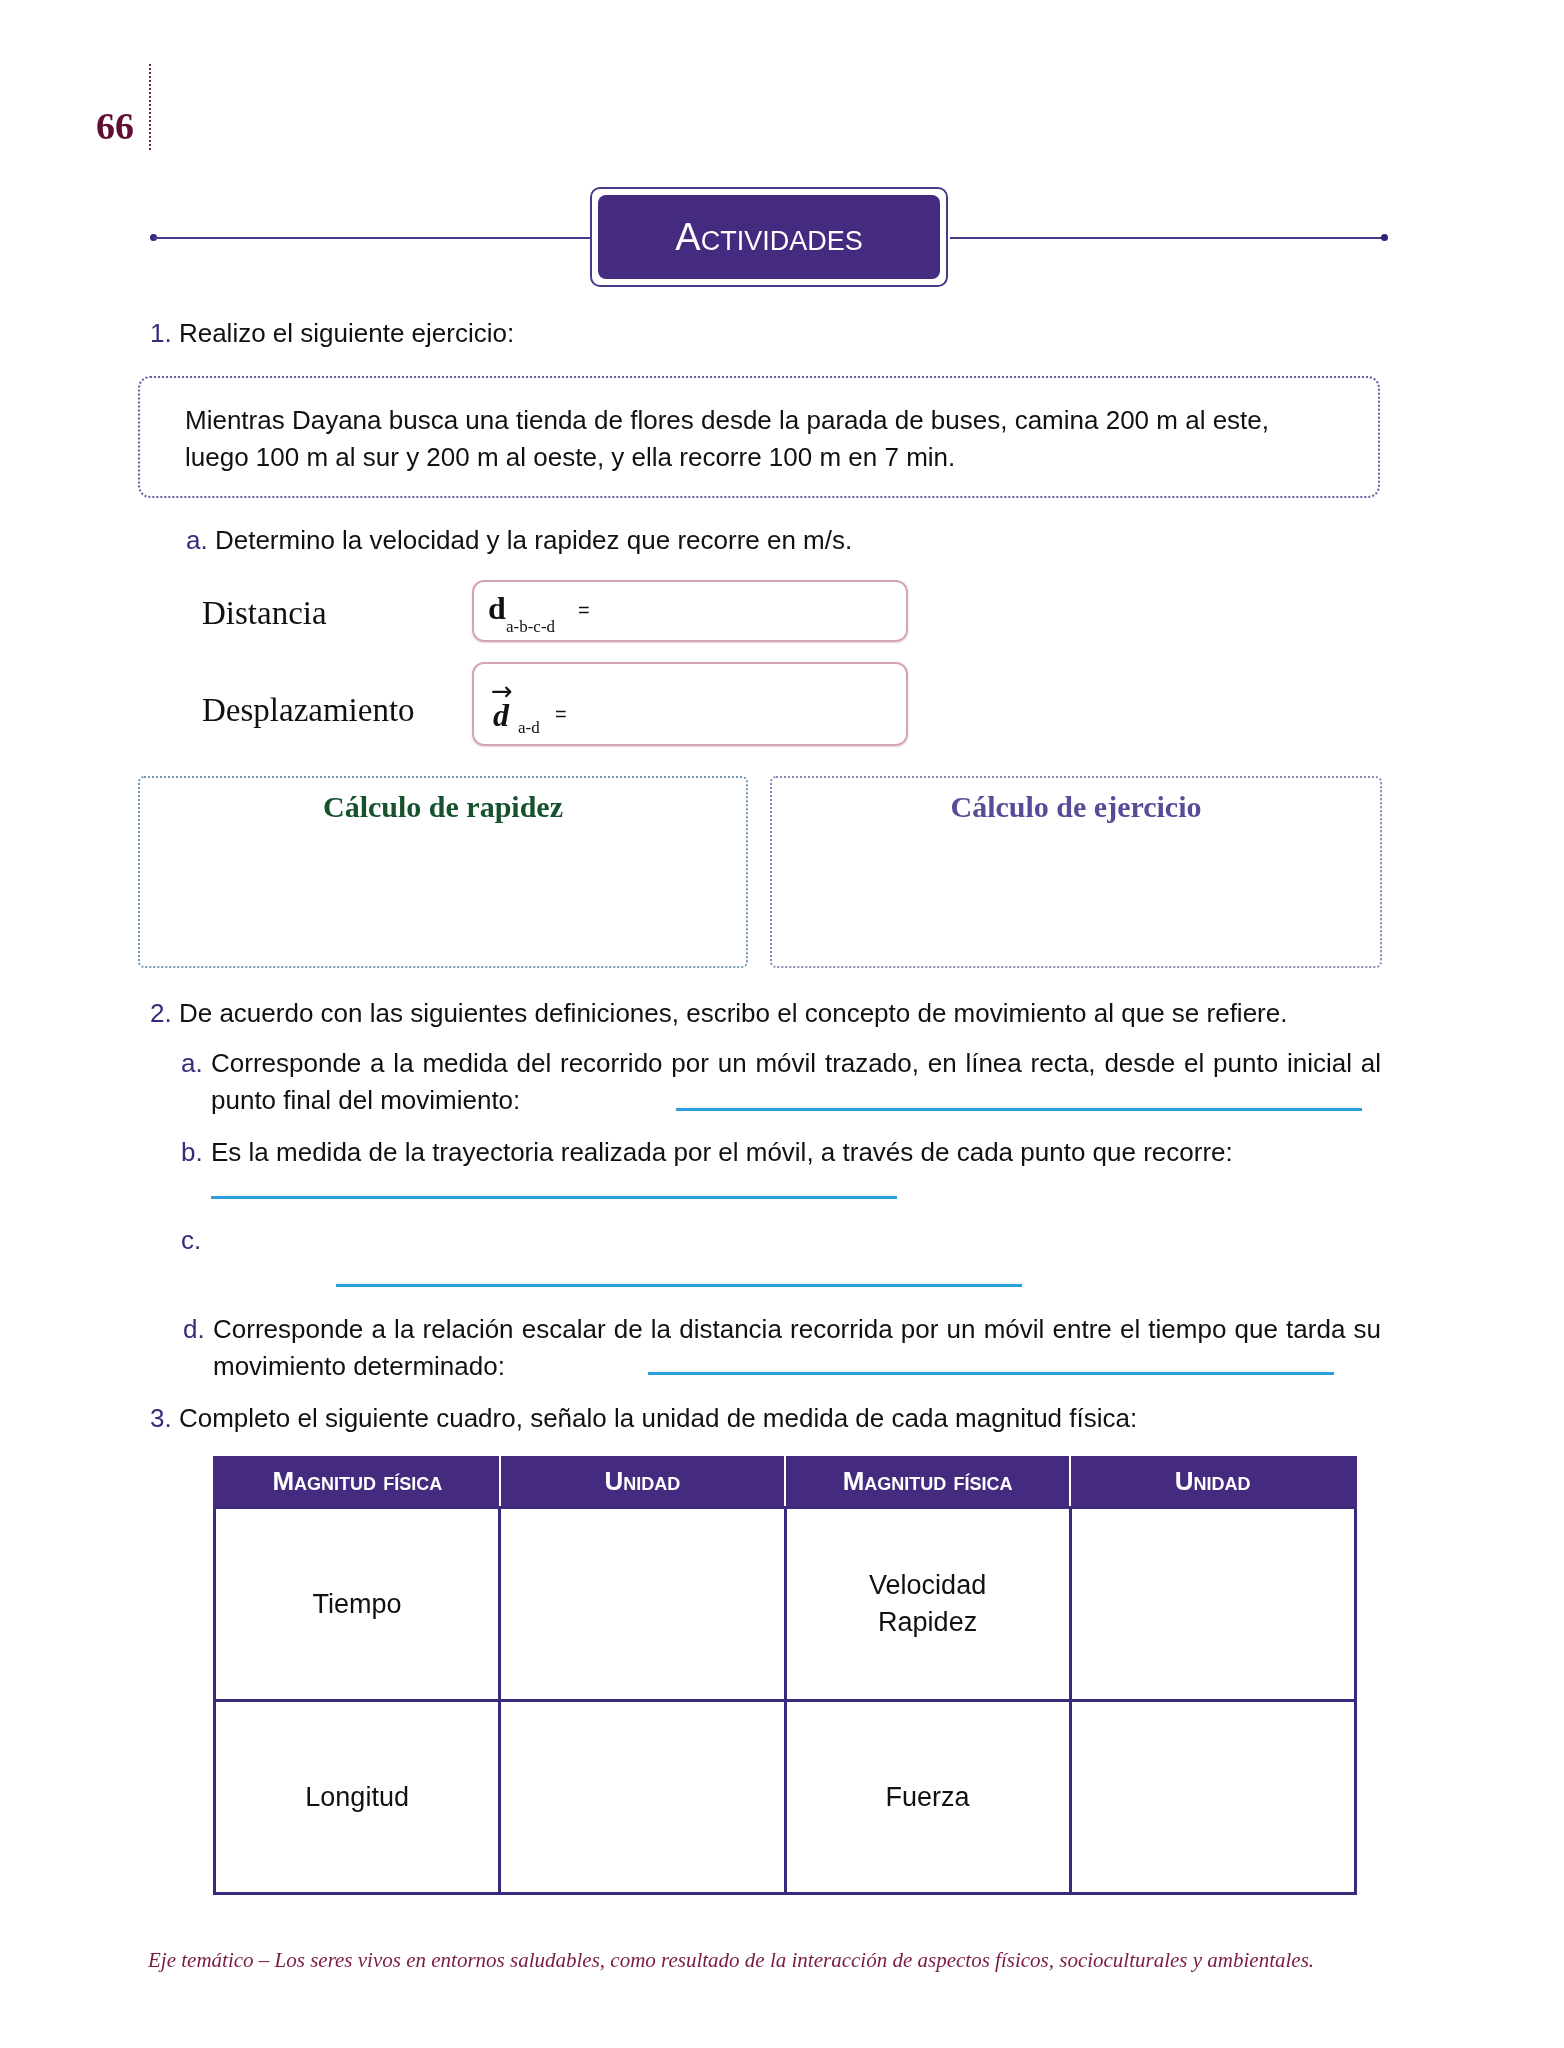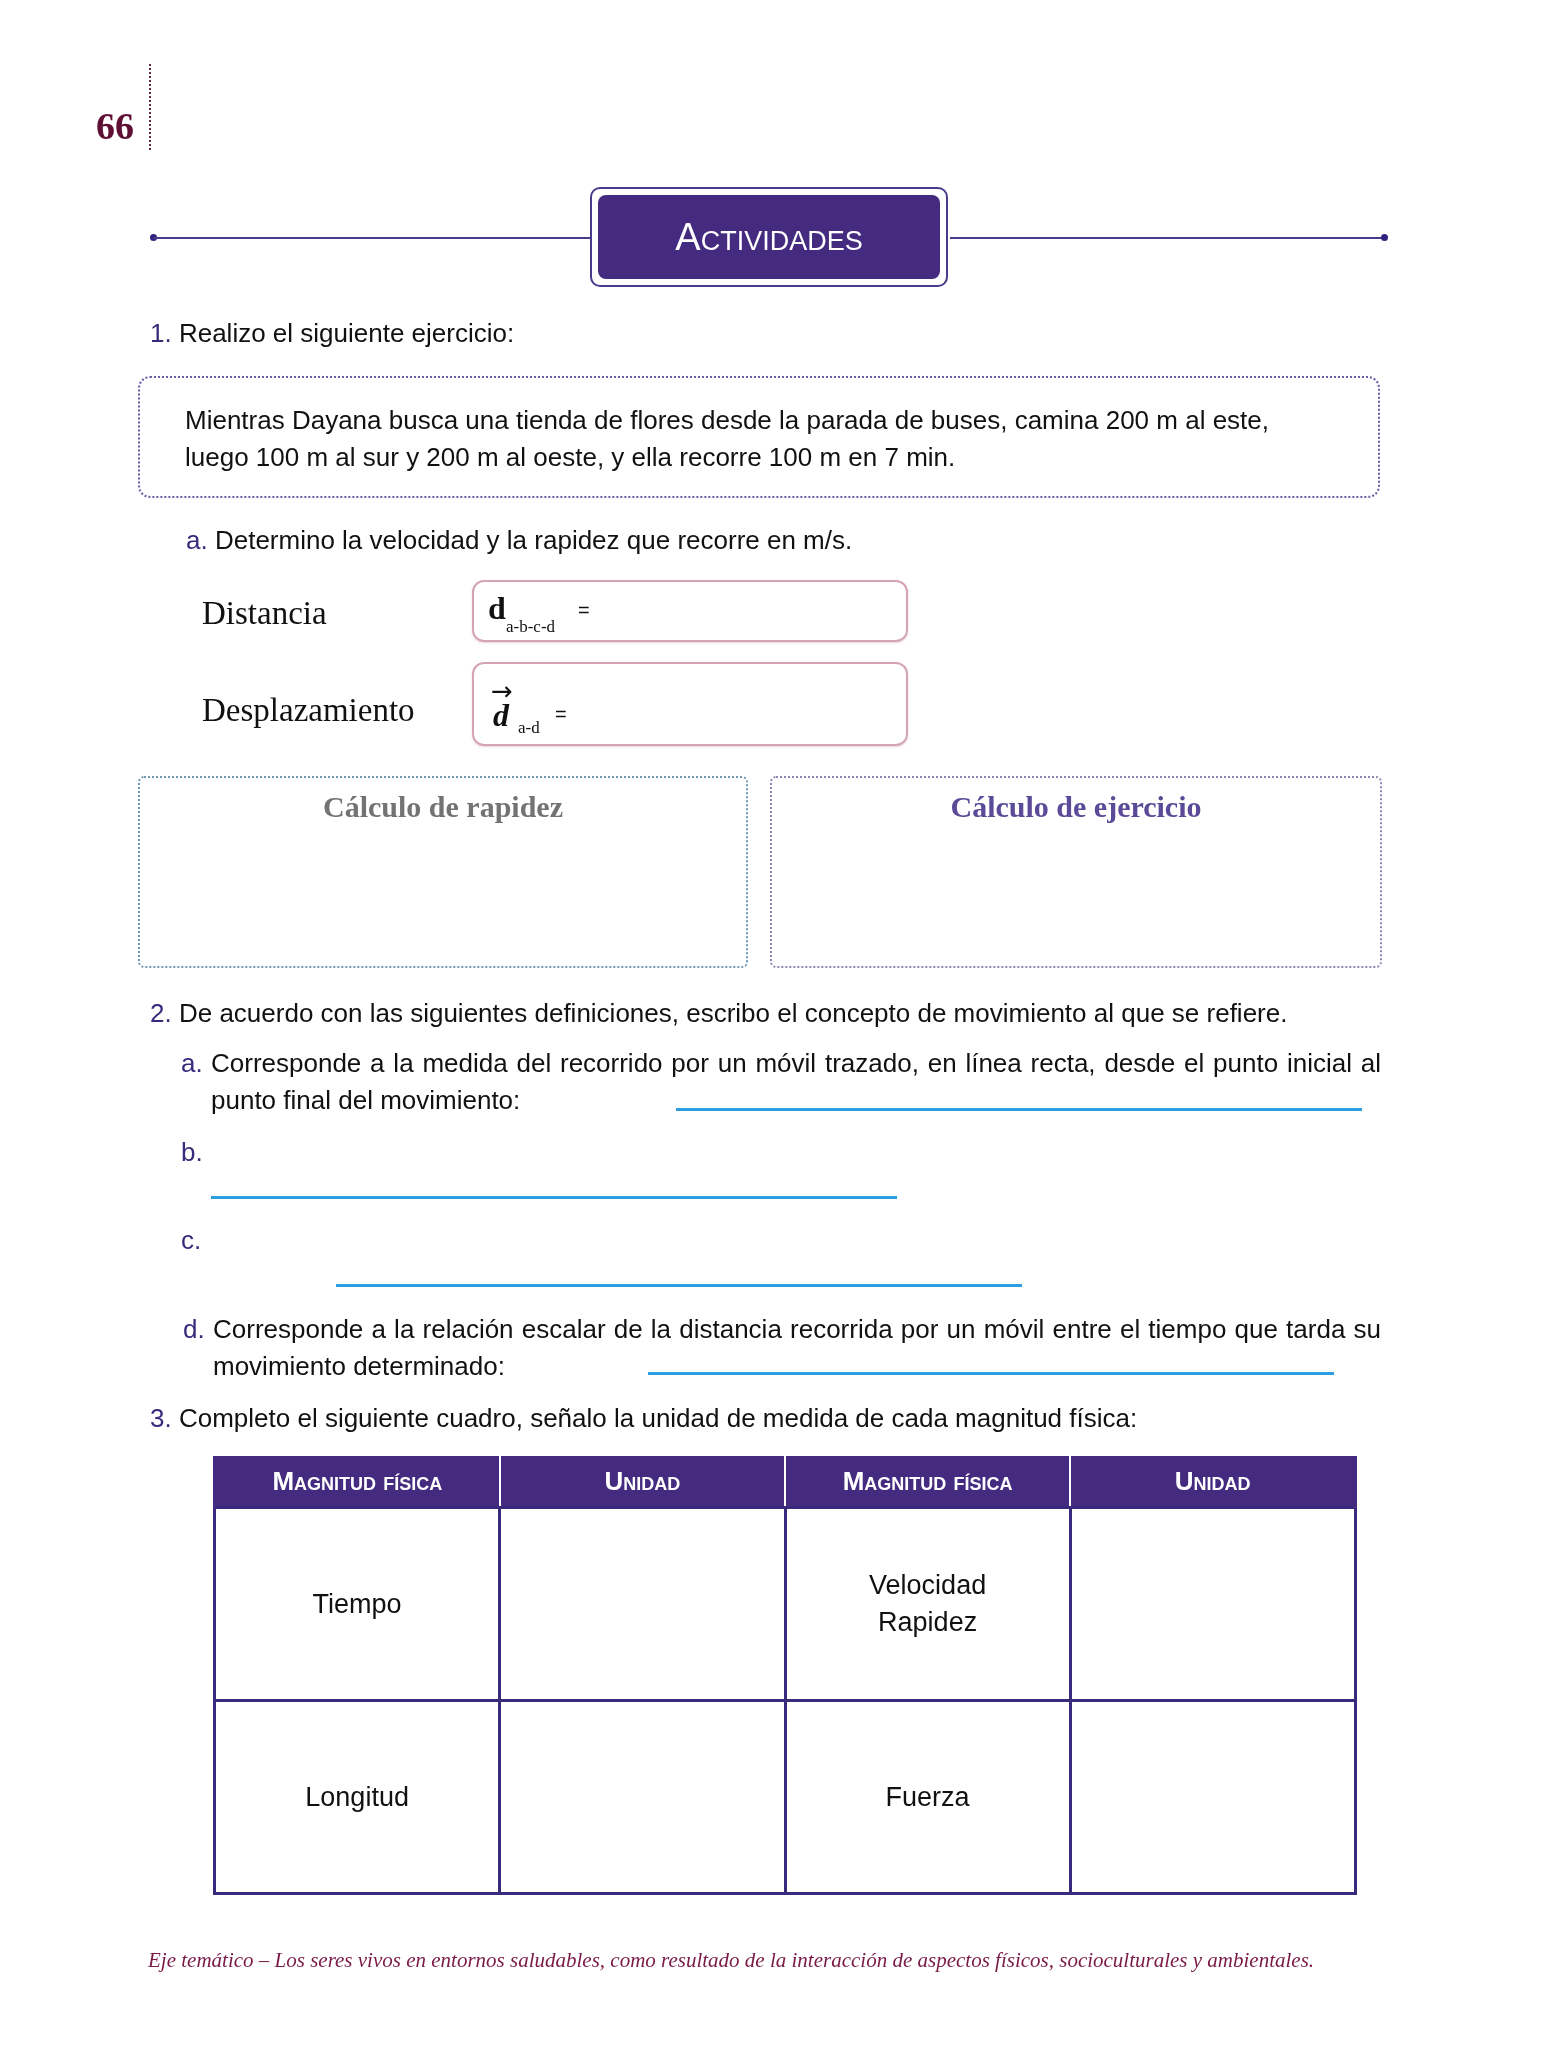--- a/index.html
+++ b/index.html
@@ -49,21 +49,21 @@
     .d2 { left: 493px; top: 697px; font-style: italic; }
     .d2arrow { left: 491px; top: 676px; font-size: 26px; font-family: "DejaVu Sans", sans-serif; }
     .d2sub { left: 518px; top: 718px; }
     .d2eq { left: 555px; top: 703px; }
 
     .calc-box { top: 776px; height: 192px; border: 2px dotted; border-radius: 6px; box-sizing: border-box; }
     .calc-left { left: 138px; width: 610px; border-color: #6e98b6; }
     .calc-right { left: 770px; width: 612px; border-color: #8c86b6; }
     .calc-title { font-family: "Liberation Serif", serif; font-weight: bold; font-size: 30px;
                   text-align: center; position: absolute; top: 12px; left: 0; right: 0; }
-    .calc-left .calc-title { color: #737373; }
+    .calc-left .calc-title { color: #14532d; }
     .calc-right .calc-title { color: #5a4a98; }
 
     
     .q2 { left: 150px; top: 998px; }
     .item { font-size: 26px; line-height: 37px; text-align: justify; }
     .item .letter { position: absolute; left: -30px; top: 0; }
     .q2a { left: 211px; top: 1045px; width: 1170px; }
     .q2b { left: 211px; top: 1134px; width: 1170px; }
     .q2c { left: 218px; top: 1222px; width: 1163px; }
     .q2d { left: 213px; top: 1311px; width: 1168px; }
@@ -142,20 +142,21 @@
 </div>
 
 <div class="abs item q2a">
   <span class="letter num">a.</span>
   <span>Corresponde a la medida del recorrido por un móvil trazado, en línea recta, desde el punto inicial al punto final del movimiento:</span>
 </div>
 <div class="blank b-a"></div>
 
 <div class="abs item q2b">
   <span class="letter num">b.</span>
+  <span>Es la medida de la trayectoria realizada por el móvil, a través de cada punto que recorre:</span>
 </div>
 <div class="blank b-b"></div>
 
 <div class="abs item q2c">
   <span class="letter num" style="left:-37px;">c.</span>
 </div>
 <div class="blank b-c"></div>
 
 <div class="abs item q2d">
   <span class="letter num">d.</span>

